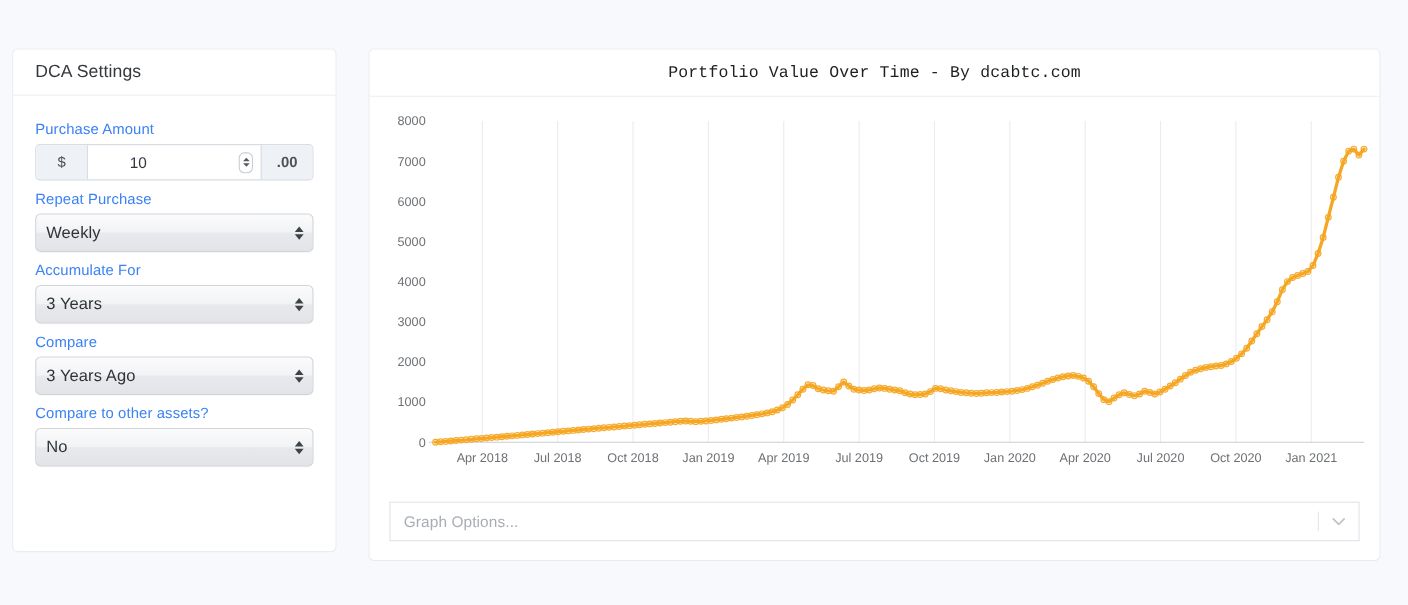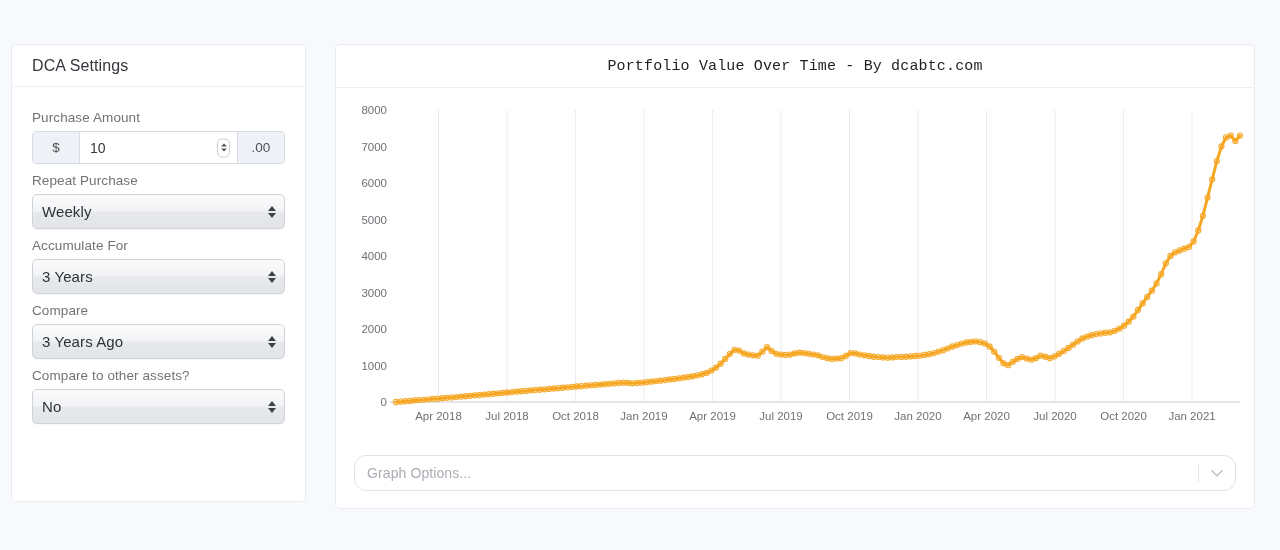--- a/index.html
+++ b/index.html
@@ -55,21 +55,21 @@
   }
   .sidebar-body {
     padding: 14px 20px 26px 20px;
   }
   .field {
     margin-bottom: 3px;
   }
   .field-label {
     display: block;
     font-size: 13.5px;
-    color: #737373;
+    color: #3b82f6;
     margin: 9px 0 6px 0;
     letter-spacing: .1px;
   }
 
   
   .input-group {
     display: flex;
     align-items: stretch;
     height: 33px;
     border: 1px solid #d8dde3;
@@ -83,26 +83,27 @@
     background: #eef1f5;
     color: #4d5257;
     font-size: 13.5px;
     display: flex;
     align-items: center;
     justify-content: center;
     min-width: 28px;
     padding: 0 9px;
   }
   .ig-addon.left { border-right: 1px solid #d8dde3; }
-  .ig-addon.right { border-left: 1px solid #d8dde3; }
+  .ig-addon.right { border-left: 1px solid #d8dde3; font-weight: bold; }
   .ig-input-wrap {
     position: relative;
     flex: 1;
     display: flex;
     align-items: center;
+    padding-left: 28px;
   }
   .ig-input {
     border: 0;
     outline: none;
     font-family: "Liberation Sans", sans-serif;
     font-size: 14px;
     color: #33373c;
     padding: 0 10px;
     width: 100%;
     height: 100%;
@@ -191,21 +192,21 @@
     padding: 10px 8px 4px 8px;
   }
   .chart-footer {
     padding: 9px 18px 17px 18px;
   }
 
   
   .rs-control {
     height: 36px;
     border: 1px solid #dfe3e8;
-    border-radius: 12px;
+    border-radius: 0;
     background: #fff;
     display: flex;
     align-items: center;
     box-sizing: border-box;
   }
   .rs-placeholder {
     flex: 1;
     padding: 0 12px;
     font-size: 14px;
     color: #a9adb3;

